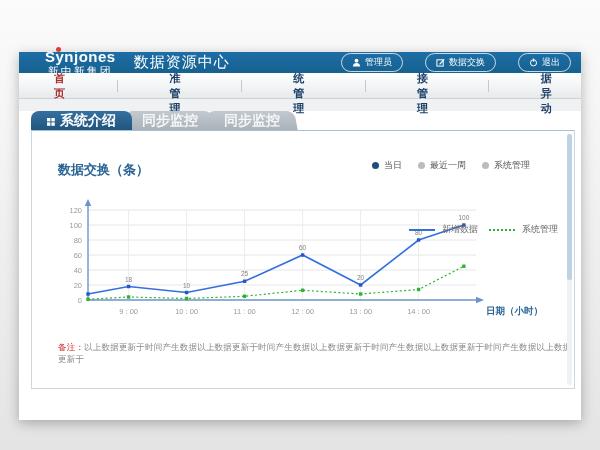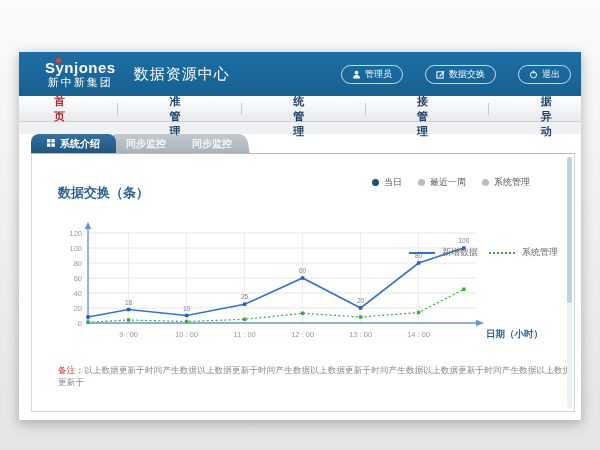--- a/index.html
+++ b/index.html
@@ -4,21 +4,21 @@
 <style>
   * { margin:0; padding:0; box-sizing:border-box; }
   html,body { width:600px; height:450px; overflow:hidden;
     font-family:"Liberation Sans", sans-serif; }
   body { background:linear-gradient(180deg,#fbfbfb 0%,#f2f2f2 40%,#e4e4e4 100%); position:relative; }
 
   .window { position:absolute; left:19px; top:52px; width:562px; height:368px;
     background:#ffffff; box-shadow:0 3px 12px rgba(0,0,0,.28); }
 
   
-  .header { height:44px; background:linear-gradient(180deg,#1d6ea6,#16618f);
+  .header { height:21px; background:linear-gradient(180deg,#1d6ea6,#16618f);
     display:flex; align-items:center; padding:0 10px 0 26px; position:relative; }
   .logo { display:flex; flex-direction:column; align-items:center; line-height:1; position:relative; color:#fff; }
   .logo-main { font-size:15px; font-weight:bold; letter-spacing:.5px; position:relative; }
   .logo-dot { position:absolute; top:-2px; left:11px; width:5px; height:5px; border-radius:50%; background:#e23b30; }
   .logo-sub { font-size:11px; font-weight:normal; letter-spacing:2px; margin-top:2px; }
   .app-title { color:#fff; font-size:15px; margin-left:18px; letter-spacing:1px; }
   .header-actions { margin-left:auto; display:flex; gap:22px; }
   .hbtn { display:flex; align-items:center; gap:4px; border:1px solid rgba(255,255,255,.75);
     border-radius:10px; padding:2px 10px; color:#fff; font-size:9px; cursor:pointer; background:transparent; }
   .hbtn svg { display:block; }
@@ -28,33 +28,33 @@
     background:linear-gradient(180deg,#ffffff,#e7eaec); border-bottom:1px solid #cdd2d6;gap:31px; }
   .nav-item { font-size:11px; font-weight:bold; color:#1d4068; padding:0 21px; cursor:pointer; }
   .nav-item.active { color:#aa2e2e; }
   .nav-sep { width:1px; height:12px; background:#c6cacd; }
 
   .strip { height:12px; background:#eff1f2; }
 
   
   .tabs-row { display:flex; align-items:flex-end; padding-left:12px; height:19px; position:relative; }
   .tab { position:relative; height:19px; display:flex; align-items:center; justify-content:center;
-    font-size:10px; font-weight:bold; cursor:pointer; padding:8px 16px; z-index:1; }
+    font-size:14px; font-weight:bold; cursor:pointer; padding:8px 16px; z-index:1; }
   .tab .bg { position:absolute; inset:0; border-radius:8px 8px 0 0; z-index:-1; }
   .tab.active { color:#ffffff; z-index:2; }
   .tab.active .bg { background:linear-gradient(180deg,#35709f,#1f567f); }
   .tab.inactive { color:#f4f6f8; margin-left:-6px; }
   .tab.inactive .bg { background:linear-gradient(180deg,#c3c9cf,#a9b2ba); transform:skewX(10deg); }
   .tab-icon { margin-right:5px; display:inline-block; }
 
   
   .panel { margin:0 6px 0 12px; background:#fff; border:1px solid #ccd7df; border-top:1px solid #a9bfd2;
     min-height:238px; position:relative; }
 
-  .radio-row { position:absolute; top:22px; right:44px; display:flex; gap:16px; align-items:center; }
+  .radio-row { position:absolute; top:28px; right:44px; display:flex; gap:16px; align-items:center; }
   .radio { display:flex; align-items:center; gap:5px; cursor:pointer; }
   .radio .dot { width:7px; height:7px; border-radius:50%; background:#b9bdc1; }
   .radio.selected .dot { background:#1e4e7c; }
   .radio .rlabel { font-size:9px; color:#555; }
 
   .ylabel { margin:30px 0 9px 26px; font-size:13px; font-weight:bold; color:#2a6496; }
   .chart-wrap { margin-left:6px; }
   svg text { font-family:"Liberation Sans", sans-serif; }
 
   .chart-legend { position:absolute; right:16px; top:92px; display:flex; gap:11px; }

